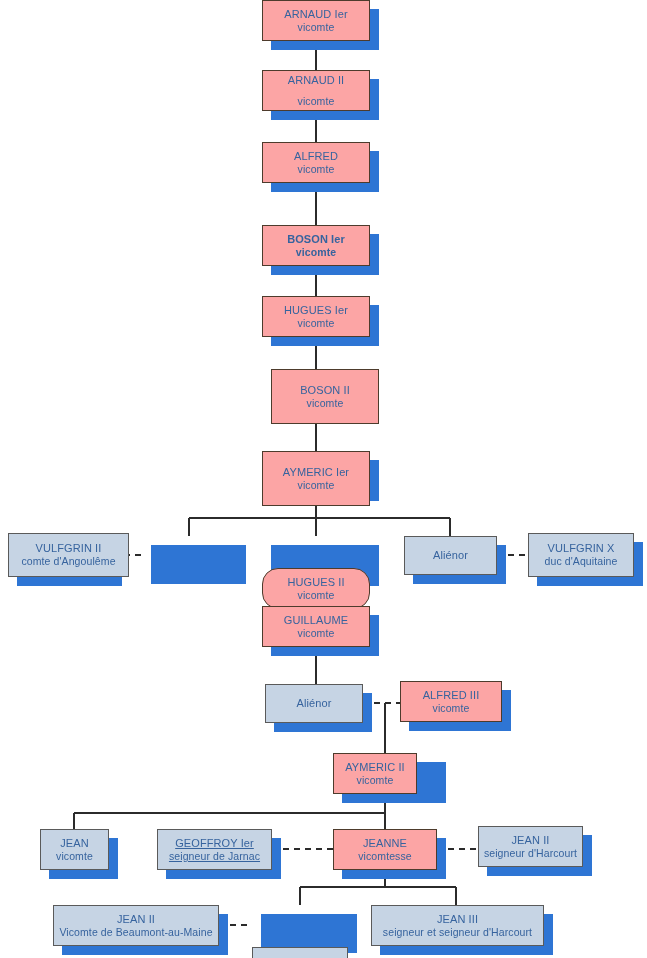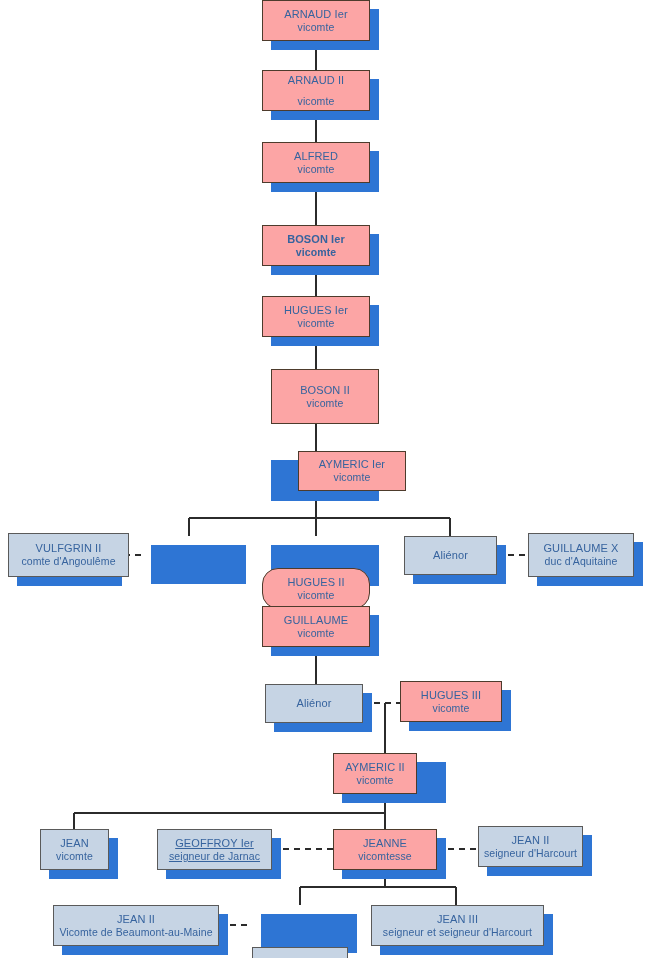--- a/index.html
+++ b/index.html
@@ -110,56 +110,56 @@
     <div class="node orange" style="left: 262px; top: 296px; width: 108px; height: 41px;">
       <span class="l1">HUGUES Ier</span>
       <span class="l2">vicomte</span>
     </div>
     <div class="shadow" style="left: 271px; top: 378px; width: 108px; height: 41px; background: rgb(46, 117, 212);"></div>
     <div class="node orange" style="left: 262px; top: 369px; width: 108px; height: 55px; margin-left: 9px;">
       <span class="l1">BOSON II</span>
       <span class="l2">vicomte</span>
     </div>
     <div class="shadow" style="left: 271px; top: 460px; width: 108px; height: 41px; background: rgb(46, 117, 212);"></div>
-    <div class="node orange" style="left: 262px; top: 451px; width: 108px; height: 40px; margin-left: 36px;">
+    <div class="node orange" style="left: 262px; top: 451px; width: 108px; height: 55px;">
       <span class="l1">AYMERIC Ier</span>
       <span class="l2">vicomte</span>
     </div>
     <div class="shadow" style="left: 17px; top: 542px; width: 105px; height: 44px; background: rgb(46, 117, 212);"></div>
     <div class="node blue" style="left: 8px; top: 533px; width: 121px; height: 44px;">
       <span class="l1">VULFGRIN II</span>
       <span class="l2">comte d'Angoulême</span>
     </div>
     <div class="shadow" style="left: 151px; top: 545px; width: 95px; height: 39px; background: rgb(46, 117, 212);"></div>
     <div class="shadow" style="left: 271px; top: 545px; width: 108px; height: 41px; background: rgb(46, 117, 212);"></div>
     <div class="node orange" style="left: 262px; top: 568px; width: 108px; height: 41px; border-radius: 16px;">
       <span class="l1">HUGUES II</span>
       <span class="l2">vicomte</span>
     </div>
     <div class="shadow" style="left: 413px; top: 545px; width: 93px; height: 39px; background: rgb(46, 117, 212);"></div>
     <div class="node blue" style="left: 404px; top: 536px; width: 93px; height: 39px;">
       <span class="l1">Aliénor</span>
     </div>
     <div class="shadow" style="left: 537px; top: 542px; width: 106px; height: 44px; background: rgb(46, 117, 212);"></div>
     <div class="node blue" style="left: 528px; top: 533px; width: 106px; height: 44px;">
-      <span class="l1">GUILLAUME X</span>
+      <span class="l1">VULFGRIN X</span>
       <span class="l2">duc d'Aquitaine</span>
     </div>
     <div class="shadow" style="left: 271px; top: 615px; width: 108px; height: 41px; background: rgb(46, 117, 212);"></div>
     <div class="node orange" style="left: 262px; top: 606px; width: 108px; height: 41px;">
       <span class="l1">GUILLAUME</span>
       <span class="l2">vicomte</span>
     </div>
     <div class="shadow" style="left: 274px; top: 693px; width: 98px; height: 39px; background: rgb(46, 117, 212);"></div>
     <div class="node blue" style="left: 265px; top: 684px; width: 98px; height: 39px;">
       <span class="l1">Aliénor</span>
     </div>
     <div class="shadow" style="left: 409px; top: 690px; width: 102px; height: 41px; background: rgb(46, 117, 212);"></div>
     <div class="node orange" style="left: 400px; top: 681px; width: 102px; height: 41px;">
-      <span class="l1">HUGUES III</span>
+      <span class="l1">ALFRED III</span>
       <span class="l2">vicomte</span>
     </div>
     <div class="shadow" style="left: 342px; top: 762px; width: 104px; height: 41px; background: rgb(46, 117, 212);"></div>
     <div class="node orange" style="left: 333px; top: 753px; width: 84px; height: 41px;">
       <span class="l1">AYMERIC II</span>
       <span class="l2">vicomte</span>
     </div>
     <div class="shadow" style="left: 49px; top: 838px; width: 69px; height: 41px; background: rgb(46, 117, 212);"></div>
     <div class="node blue" style="left: 40px; top: 829px; width: 69px; height: 41px;">
       <span class="l1">JEAN</span>

